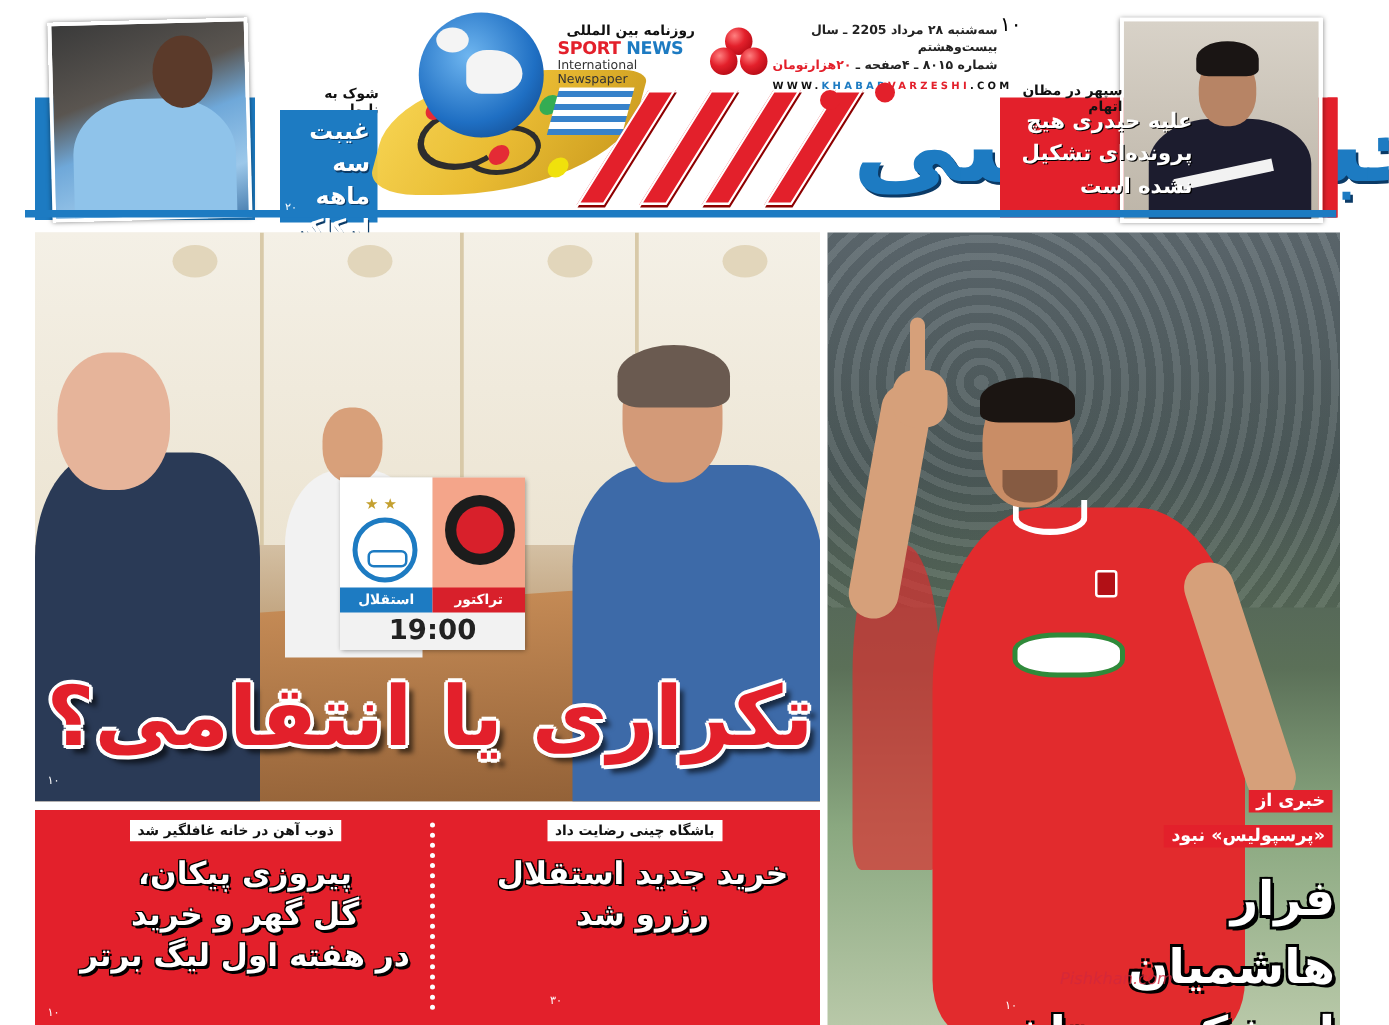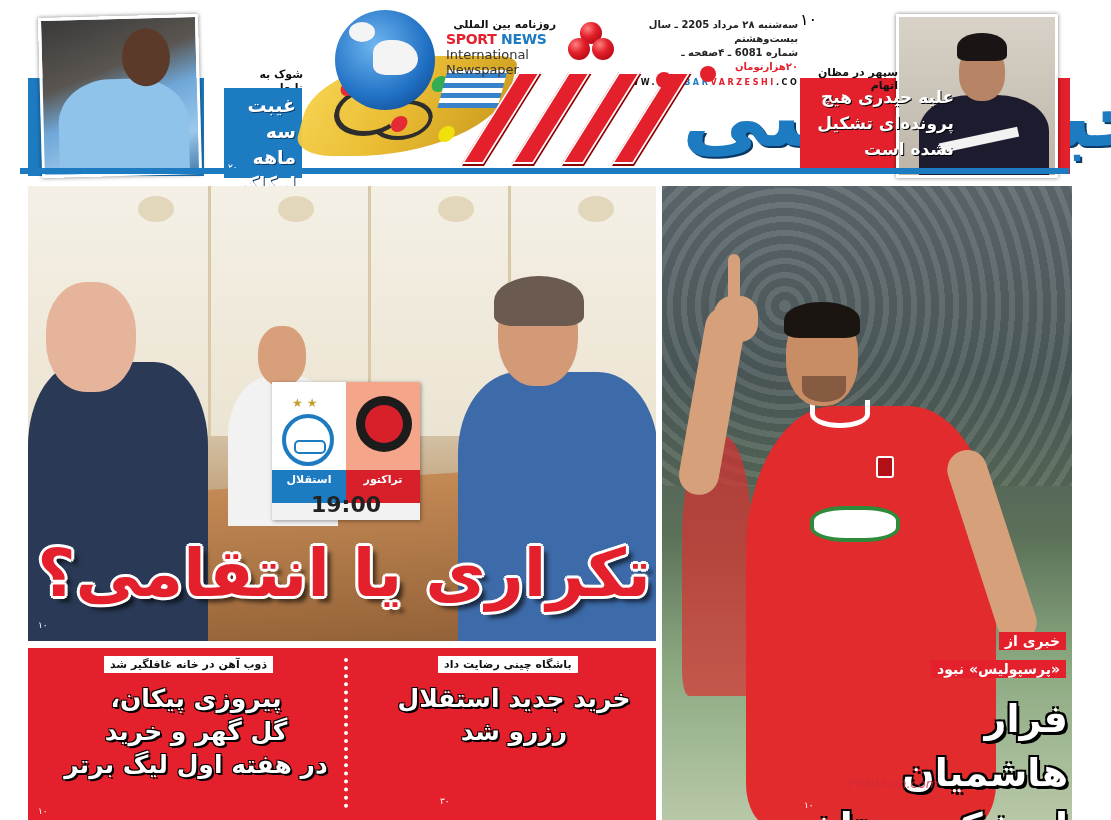--- a/index.html
+++ b/index.html
@@ -52,21 +52,21 @@
   .swoosh .f1 { left: 30px; top: 24px; background: #e3202b; }
   .swoosh .f2 { left: 90px; top: 60px; background: #e3202b; }
   .swoosh .f3 { left: 120px; top: 20px; background: #2aa84a; }
   .swoosh .f4 { left: 140px; top: 70px; background: #f0e000; }
 
   .sportnews { position: absolute; left: 146px; top: 10px; width: 110px; text-align: left; }
   .sportnews .fa { font-size: 11px; font-weight: bold; color: #111; direction: rtl; text-align: right; }
   .sportnews .en { font-size: 14px; font-weight: bold; letter-spacing: -0.3px; }
   .sportnews .en .s1 { color: #e3202b; margin-top: 44px; }
   .sportnews .en .s2 { color: #1d7bc2; }
-  .sportnews .sub { font-size: 13px; color: #333; }
+  .sportnews .sub { font-size: 10px; color: #333; }
 
   .cherries { position: absolute; left: 266px; top: 14px; width: 50px; height: 40px; }
   .cherries span { position: absolute; width: 22px; height: 22px; border-radius: 50%; background: radial-gradient(circle at 35% 30%, #ff8080 0%, #e3202b 40%, #a0000a 100%); }
   .cherries .c1 { left: 14px; top: 0; }
   .cherries .c2 { left: 2px; top: 16px; }
   .cherries .c3 { left: 26px; top: 16px; }
 
   .dateline { position: absolute; left: 318px; top: 10px; width: 180px; direction: rtl; text-align: right; font-size: 10px; font-weight: bold; color: #222; line-height: 14px; }
   .dateline .price { color: #e3202b; }
   .dateline .url { direction: ltr; text-align: left; font-size: 8px; letter-spacing: 2.6px; color: #111; margin-top: 2px; }
@@ -107,21 +107,21 @@
   .matchcard { position: absolute; left: 244px; top: 196px; width: 148px; height: 138px; background: #f2f2f2; box-shadow: 1px 1px 4px rgba(0,0,0,.4); }
   .matchcard .logos { position: absolute; left: 0; top: 0; width: 148px; height: 90px; }
   .matchcard .esteghlal-bg { position: absolute; left: 0; top: 0; width: 74px; height: 90px; background: #fff; }
   .matchcard .tractor-bg { position: absolute; left: 74px; top: 0; width: 74px; height: 90px; background: #f4a58a; }
   .matchcard .stars { position: absolute; left: 20px; top: 14px; font-size: 12px; color: #c4a030; letter-spacing: 4px; }
   .matchcard .est-logo { position: absolute; left: 10px; top: 32px; width: 52px; height: 52px; border-radius: 50%; border: 4px solid #1d7bc2; background: #fff; }
   .matchcard .est-logo::after { content: ""; position: absolute; left: 8px; top: 22px; width: 28px; height: 10px; border-radius: 5px; border: 2px solid #1d7bc2; }
   .matchcard .tra-logo { position: absolute; left: 84px; top: 14px; width: 56px; height: 56px; border-radius: 50%; background: #1c1c1c; }
   .matchcard .tra-logo::after { content: ""; position: absolute; left: 9px; top: 9px; width: 38px; height: 38px; border-radius: 50%; background: #d8202b; }
   .matchcard .name-row { position: absolute; left: 0; top: 88px; width: 148px; height: 20px; }
-  .matchcard .team { position: absolute; top: 0; width: 74px; height: 33px; color: #fff; font-weight: bold; font-size: 11px; text-align: center; line-height: 20px; direction: rtl; }
+  .matchcard .team { position: absolute; top: 0; width: 74px; height: 20px; color: #fff; font-weight: bold; font-size: 11px; text-align: center; line-height: 20px; direction: rtl; }
   .matchcard .team.home { left: 0; background: #1d7bc2; }
   .matchcard .team.away { left: 74px; background: #d8202b; }
   .matchcard .time { position: absolute; left: 0; top: 108px; width: 148px; height: 30px; text-align: center; font-size: 22px; font-weight: bold; color: #222; line-height: 30px; }
 
   .main-headline { position: absolute; left: 4px; top: 340px; width: 624px; text-align: center; direction: rtl;
      font-size: 66px; font-weight: bold; color: #e3202b; line-height: 96px; letter-spacing: -2px;
      text-shadow: 3px 0 0 #fff, -3px 0 0 #fff, 0 3px 0 #fff, 0 -3px 0 #fff, 2px 2px 0 #fff, -2px -2px 0 #fff, 2px -2px 0 #fff, -2px 2px 0 #fff, 6px 6px 4px rgba(0,0,0,.6); }
   .main-page { position: absolute; left: 10px; top: 434px; font-size: 9px; color: #fff; }
 
   
@@ -206,21 +206,21 @@
       <div class="sub">International Newspaper</div>
     </div>
     <div class="cherries">
       <span class="c1"></span>
         <span class="c2"></span>
         <span class="c3"></span>
     </div>
     <div class="dateline">
       <div>سه‌شنبه ۲۸ مرداد 2205 ـ سال بیست‌وهشتم</div>
       <div>
-        <span>شماره 6081 ـ ۴صفحه ـ </span><span class="price">۲۰هزارتومان</span>
+        <span>شماره ۸۰۱۵ ـ ۴صفحه ـ </span><span class="price">۲۰هزارتومان</span>
       </div>
       <div class="url">
         <span>WWW.</span><b>KHABAR</b><i>VARZESHI</i><span>.COM</span>
       </div>
     </div>
     <div class="wordmark">
       <div class="slash s1"></div>
         <div class="slash s2"></div>
         <div class="slash s3"></div>
         <div class="slash s4"></div>

